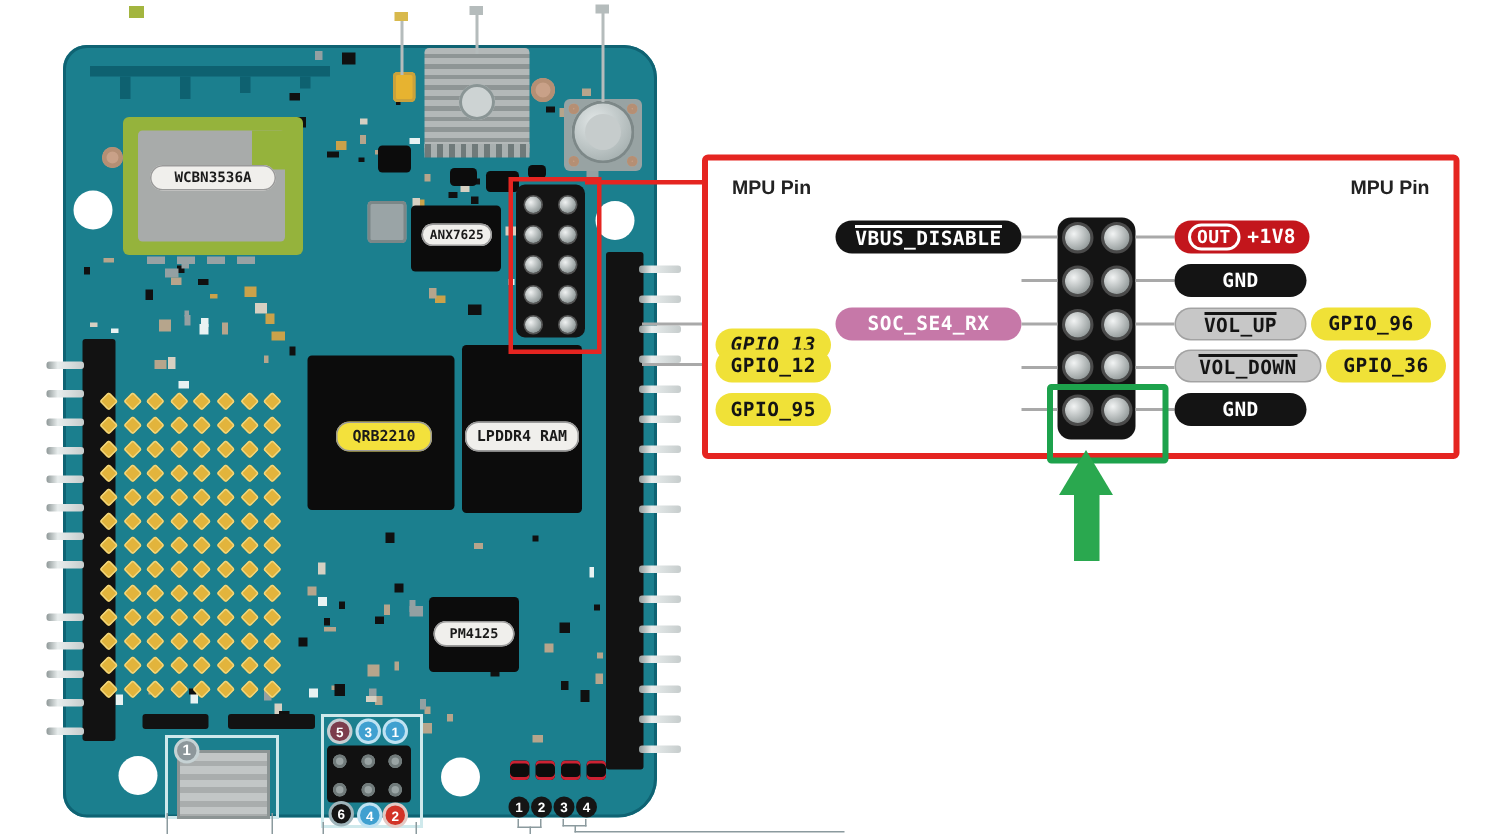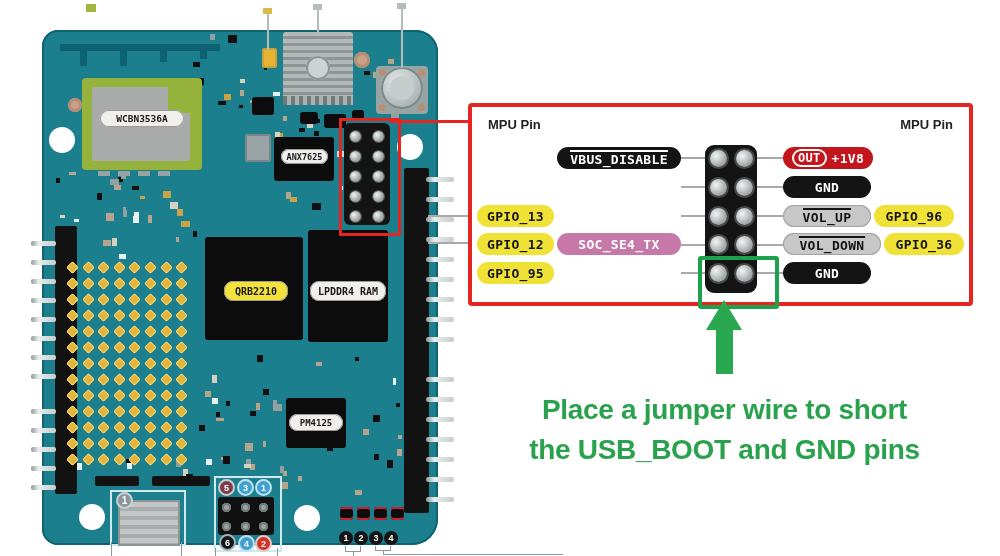--- a/index.html
+++ b/index.html
@@ -481,38 +481,38 @@
         <span class="badge">OUT</span>
         <span class="t">+1V8</span>
       </div>
 
     <div class="rline" style="left:209px;top:79px;width:24px;"></div>
     <div class="rline" style="left:285px;top:79px;width:26px;"></div>
     <div class="pill p-blk" style="left:311px;top:69px;width:88px;">
         <span class="t">GND</span>
       </div>
 
-    <div class="pill p-yel" style="left:5px;top:98px;width:77px;">
+    <div class="pill p-yel" style="left:5px;top:112px;width:77px;font-style:italic;">
         <span class="t">GPIO_13</span>
+      </div>
+    <div class="pill p-pnk" style="left:85px;top:98px;width:124px;">
+        <span class="t">SOC_SE4_RX</span>
       </div>
     <div class="rline" style="left:209px;top:108px;width:24px;"></div>
     <div class="rline" style="left:285px;top:108px;width:26px;"></div>
     <div class="pill p-gry ovl" style="left:311px;top:98px;width:88px;">
         <span class="t">VOL_UP</span>
       </div>
     <div class="pill p-yel" style="left:402px;top:98px;width:80px;">
         <span class="t">GPIO_96</span>
       </div>
 
     <div class="pill p-yel" style="left:5px;top:126px;width:77px;">
         <span class="t">GPIO_12</span>
       </div>
-    <div class="pill p-pnk" style="left:85px;top:126px;width:124px;">
-        <span class="t">SOC_SE4_TX</span>
-      </div>
     <div class="rline" style="left:209px;top:137px;width:24px;"></div>
     <div class="rline" style="left:285px;top:137px;width:26px;"></div>
     <div class="pill p-gry ovl" style="left:311px;top:126px;width:98px;">
         <span class="t">VOL_DOWN</span>
       </div>
     <div class="pill p-yel" style="left:412px;top:126px;width:80px;">
         <span class="t">GPIO_36</span>
       </div>
 
     <div class="pill p-yel" style="left:5px;top:155px;width:77px;">
@@ -521,17 +521,13 @@
     <div class="rline" style="left:209px;top:165px;width:24px;"></div>
     <div class="rline" style="left:285px;top:165px;width:26px;"></div>
     <div class="pill p-blk" style="left:311px;top:155px;width:88px;">
         <span class="t">GND</span>
       </div>
   </div>
 
   <div id="greenbox"></div>
   <div id="arrowhead"></div>
   <div id="arrowshaft"></div>
-  <div id="caption">
-    <div>Place a jumper wire to short</div>
-    <div>the USB_BOOT and GND pins</div>
-  </div>
 </div>
 
 </body></html>

